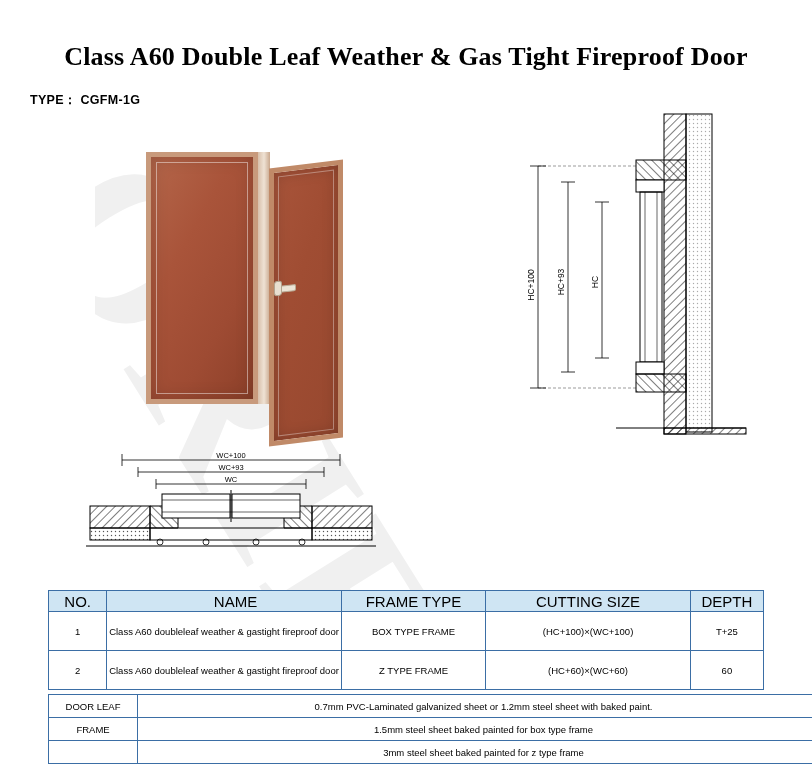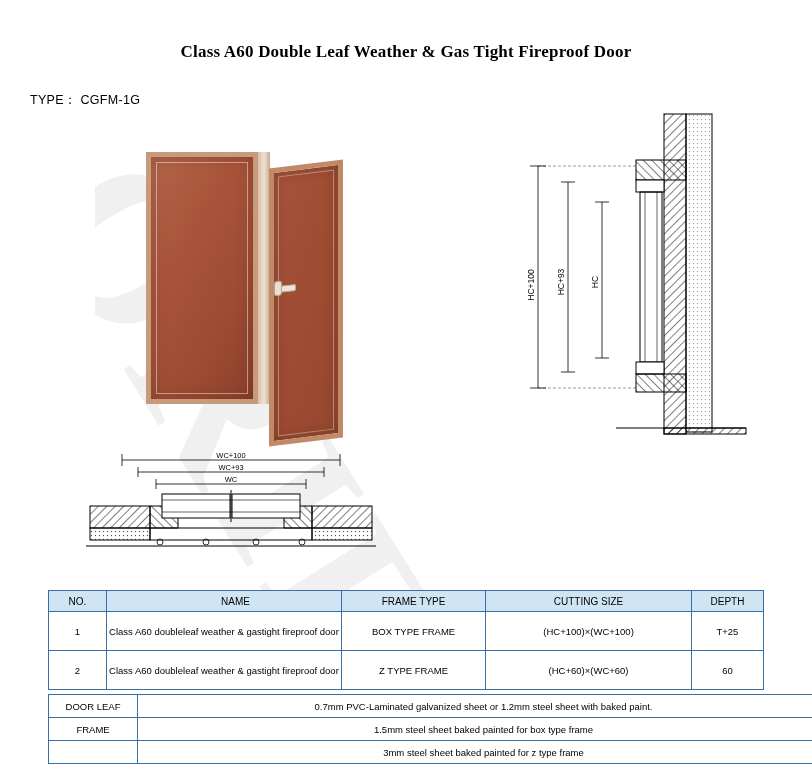--- a/index.html
+++ b/index.html
@@ -23,33 +23,34 @@
 
   
   .title {
     position: absolute;
     top: 42px;
     left: 0;
     width: 812px;
     text-align: center;
     font-family: "Liberation Serif", serif;
     font-weight: bold;
-    font-size: 17px;
+    font-size: 26px;
     letter-spacing: 0.2px;
     color: #000;
   }
 
   .type-line {
     position: absolute;
     top: 92px;
     left: 30px;
     font-size: 12.5px;
     font-family: "Liberation Sans", sans-serif;
     color: #000;
     letter-spacing: 0.3px;
+    font-weight: bold;
   }
 
   
   .watermark {
     position: absolute;
     top: 95px;
     left: 95px;
     width: 640px;
     height: 500px;
     pointer-events: none;
@@ -168,21 +169,21 @@
   .table-main th, .table-main td {
     border: 1px solid #3b6ea5;
     text-align: center;
     vertical-align: middle;
     color: #000;
   }
   .table-main th {
     background: #cfe5f3;
     font-weight: normal;
     height: 18px;
-    font-size: 10px;
+    font-size: 15px;
   }
   .table-main td {
     height: 36px;
     background: #ffffff;
   }
   .col-no { width: 58px; }
   .col-name { width: 224px; padding-left: 24px; }
   .col-frame { width: 150px; }
   .col-cut { width: 212px; }
   .col-depth { width: 72px; }

